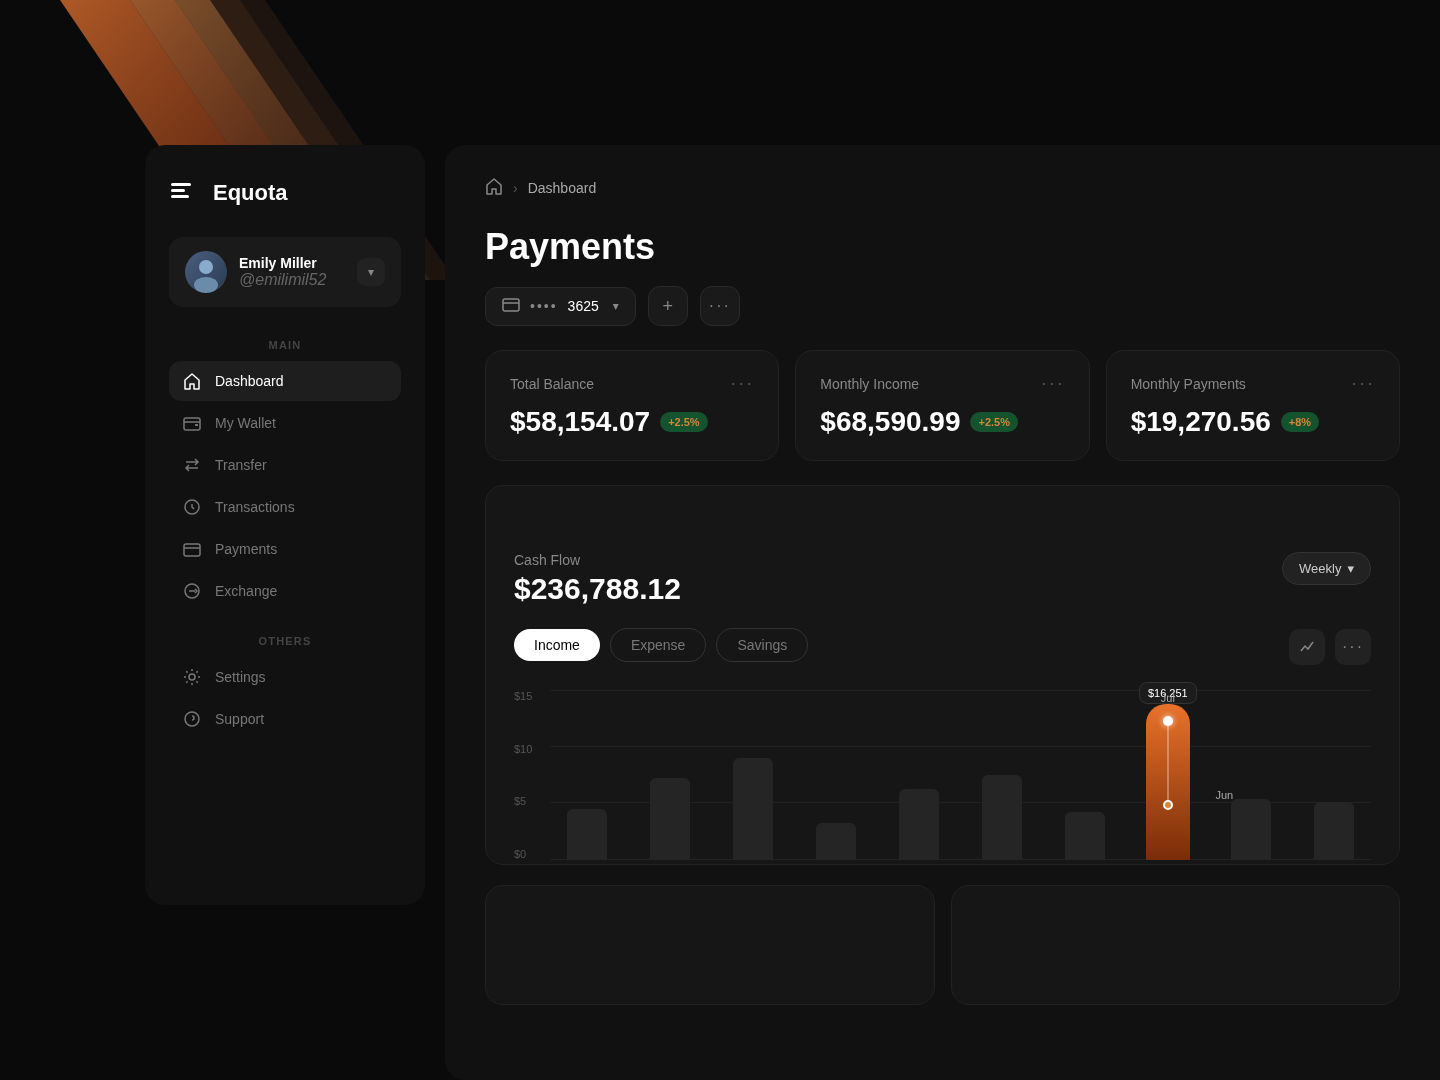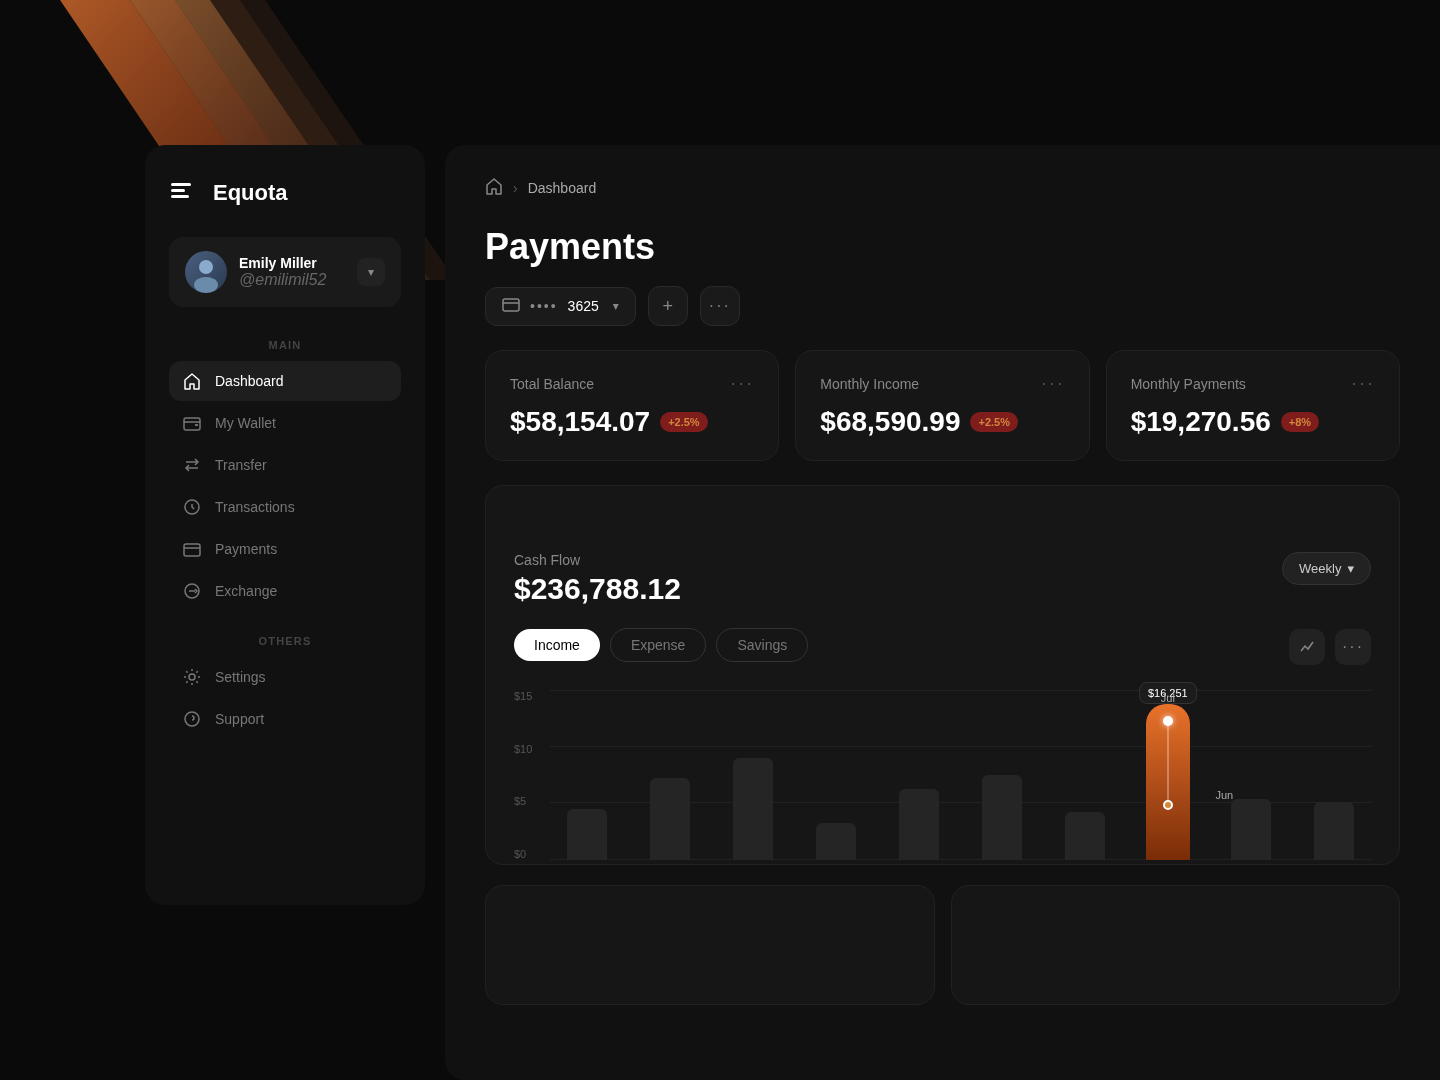--- a/index.html
+++ b/index.html
@@ -305,21 +305,21 @@
       gap: 10px;
     }
 
     .stat-value {
       color: #ffffff;
       font-size: 28px;
       font-weight: 700;
     }
 
     .stat-badge {
-      background: #7f1d1d;
+      background: #14532d;
       color: #d4873a;
       font-size: 11px;
       font-weight: 600;
       padding: 4px 8px;
       border-radius: 20px;
     }
 
     
     .cashflow-card {
       background: #161616;

